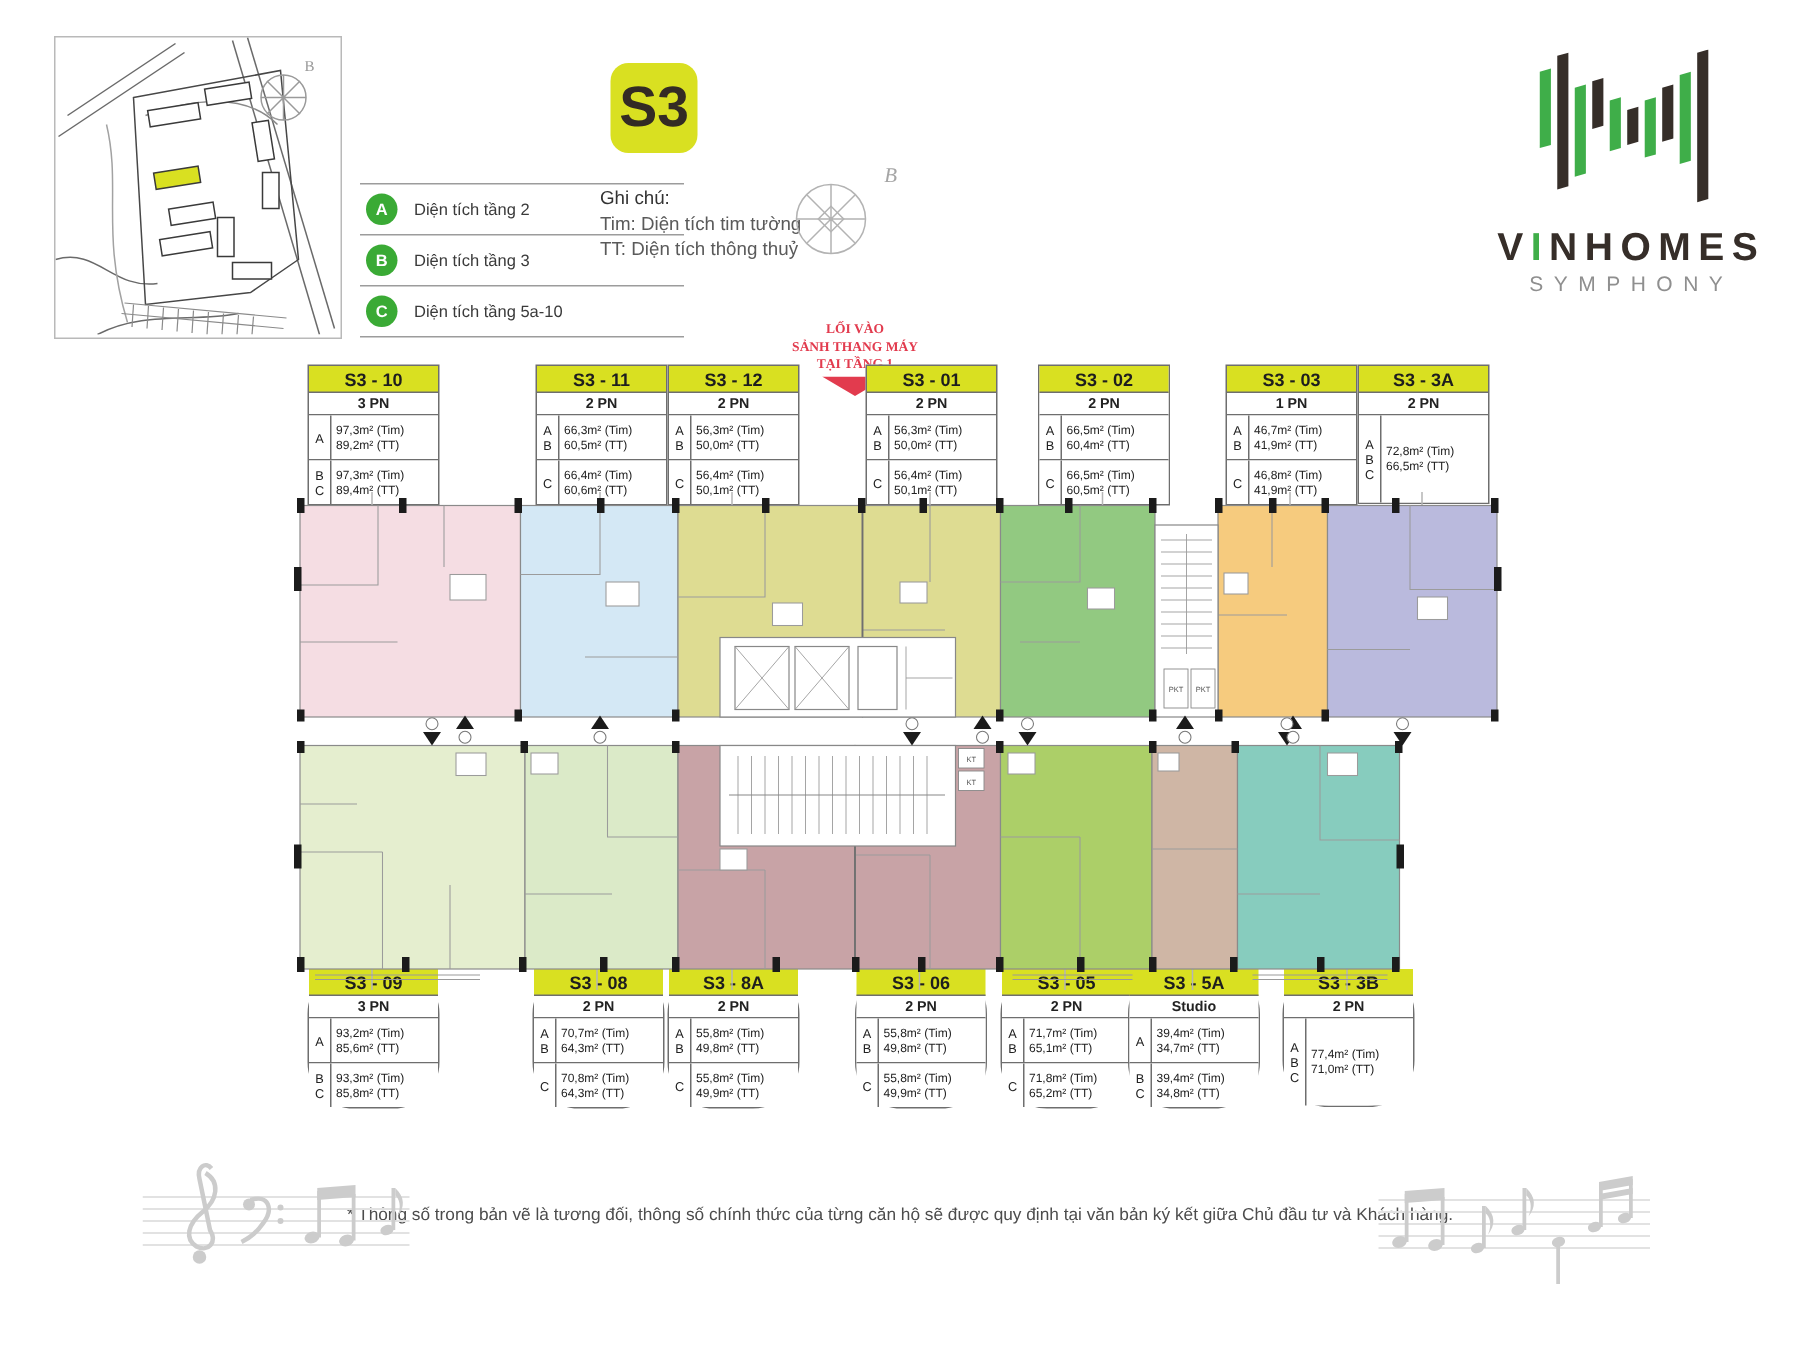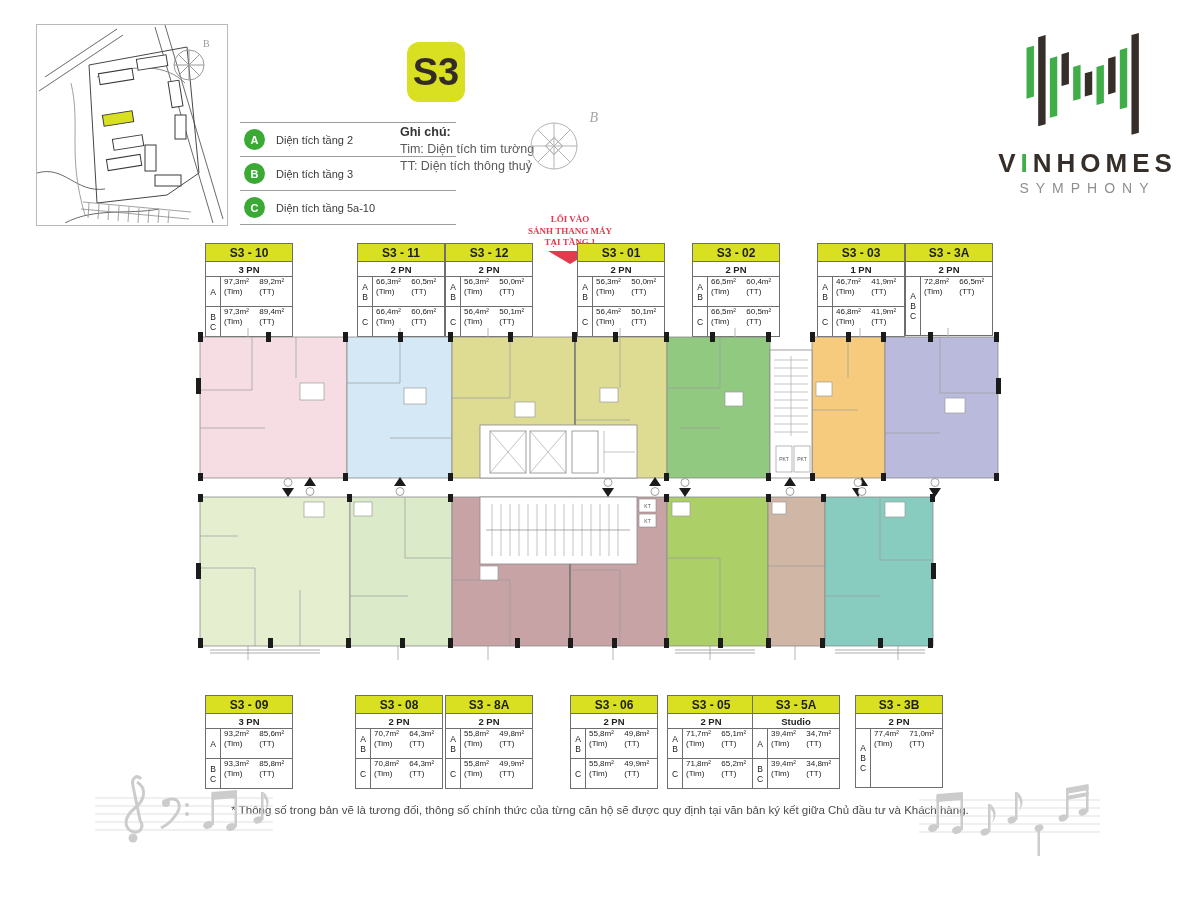--- a/index.html
+++ b/index.html
@@ -11,44 +11,44 @@
   .title{position:absolute;left:240px;top:38px;font-size:32px;font-weight:bold;color:#3e3733;line-height:38px;letter-spacing:.3px;}
   .badge{position:absolute;left:407px;top:42px;width:58px;height:60px;border-radius:12px;
          display:flex;align-items:center;justify-content:center;font-size:38px;font-weight:bold;color:#332b24;}
   .legend{position:absolute;left:240px;top:122px;width:216px;}
   .legend-row{display:flex;align-items:center;height:33px;border-top:1px solid #9c9c9c;}
   .legend-row:last-child{border-bottom:1px solid #9c9c9c;}
   .lg-circle{width:21px;height:21px;border-radius:50%;color:#fff;font-weight:bold;font-size:11px;
              display:flex;align-items:center;justify-content:center;margin:0 11px 0 4px;flex:none;}
   .lg-label{font-size:11px;color:#3a3a3a;}
   .notes{position:absolute;left:400px;top:124px;font-size:12.5px;color:#5a5a5a;line-height:17px;}
-  .notes-title{font-weight:bold;color:#333;}
+  .notes-title{font-weight:normal;color:#333;}
   .compass{position:absolute;left:524px;top:110px;width:80px;height:72px;}
   .compass .b{position:absolute;right:6px;top:0;font-family:"Liberation Serif",serif;font-style:italic;
               font-size:14px;color:#a5a5a5;}
   .logo{position:absolute;left:985px;top:33px;width:205px;text-align:center;}
   .logo-brand{font-size:26px;font-weight:bold;letter-spacing:5px;color:#362e29;margin-top:5px;white-space:nowrap;}
   .logo-sub{font-size:14px;letter-spacing:7px;color:#8f8f8f;margin-top:1px;white-space:nowrap;}
 
   
   .entrance{position:absolute;left:485px;top:214px;width:170px;text-align:center;
             font-size:9px;font-weight:bold;line-height:11.5px;font-family:Liberation Serif, serif;}
   .entrance svg{display:block;margin:2px auto 0;}
 
   
   .ucard{position:absolute;width:86px;border:1px solid #6e6e6e;background:#fff;text-align:center;top:243px;}
-  .ucard.bot{top:695px;}
+  .ucard.bot{top:645px;border-radius:31px;}
   .uc-head{font-size:12px;font-weight:bold;color:#1e1e1e;padding:2px 0 1px;border-bottom:1px solid #6e6e6e;}
   .uc-type{font-size:9.5px;font-weight:bold;color:#222;padding:2px 0 1px;border-bottom:1px solid #6e6e6e;background:#fff;}
   .uc-group{display:flex;border-bottom:1px solid #6e6e6e;min-height:29px;background:#fff;}
   .uc-group:last-child{border-bottom:none;}
   .uc-group.tall{min-height:58px;}
   .uc-keys{width:14px;border-right:1px solid #6e6e6e;font-size:8.5px;color:#222;
            display:flex;align-items:center;justify-content:center;white-space:pre-line;line-height:10px;flex:none;}
-  .uc-areas{flex:1;font-size:8px;color:#222;line-height:10px;display:flex;flex-direction:row;
+  .uc-areas{flex:1;font-size:8px;color:#222;line-height:10px;display:flex;flex-direction:column;
             justify-content:center;text-align:left;padding-left:3px;}
 
   .plan{position:absolute;left:180px;top:328px;}
 
   .disclaimer{position:absolute;left:0;top:801px;width:1200px;text-align:center;
               font-size:11.5px;color:#4c4c4c;line-height:18px;}
   .music{position:absolute;}
   .music-left{left:95px;top:772px;}
   .music-right{left:915px;top:770px;}
 </style>

